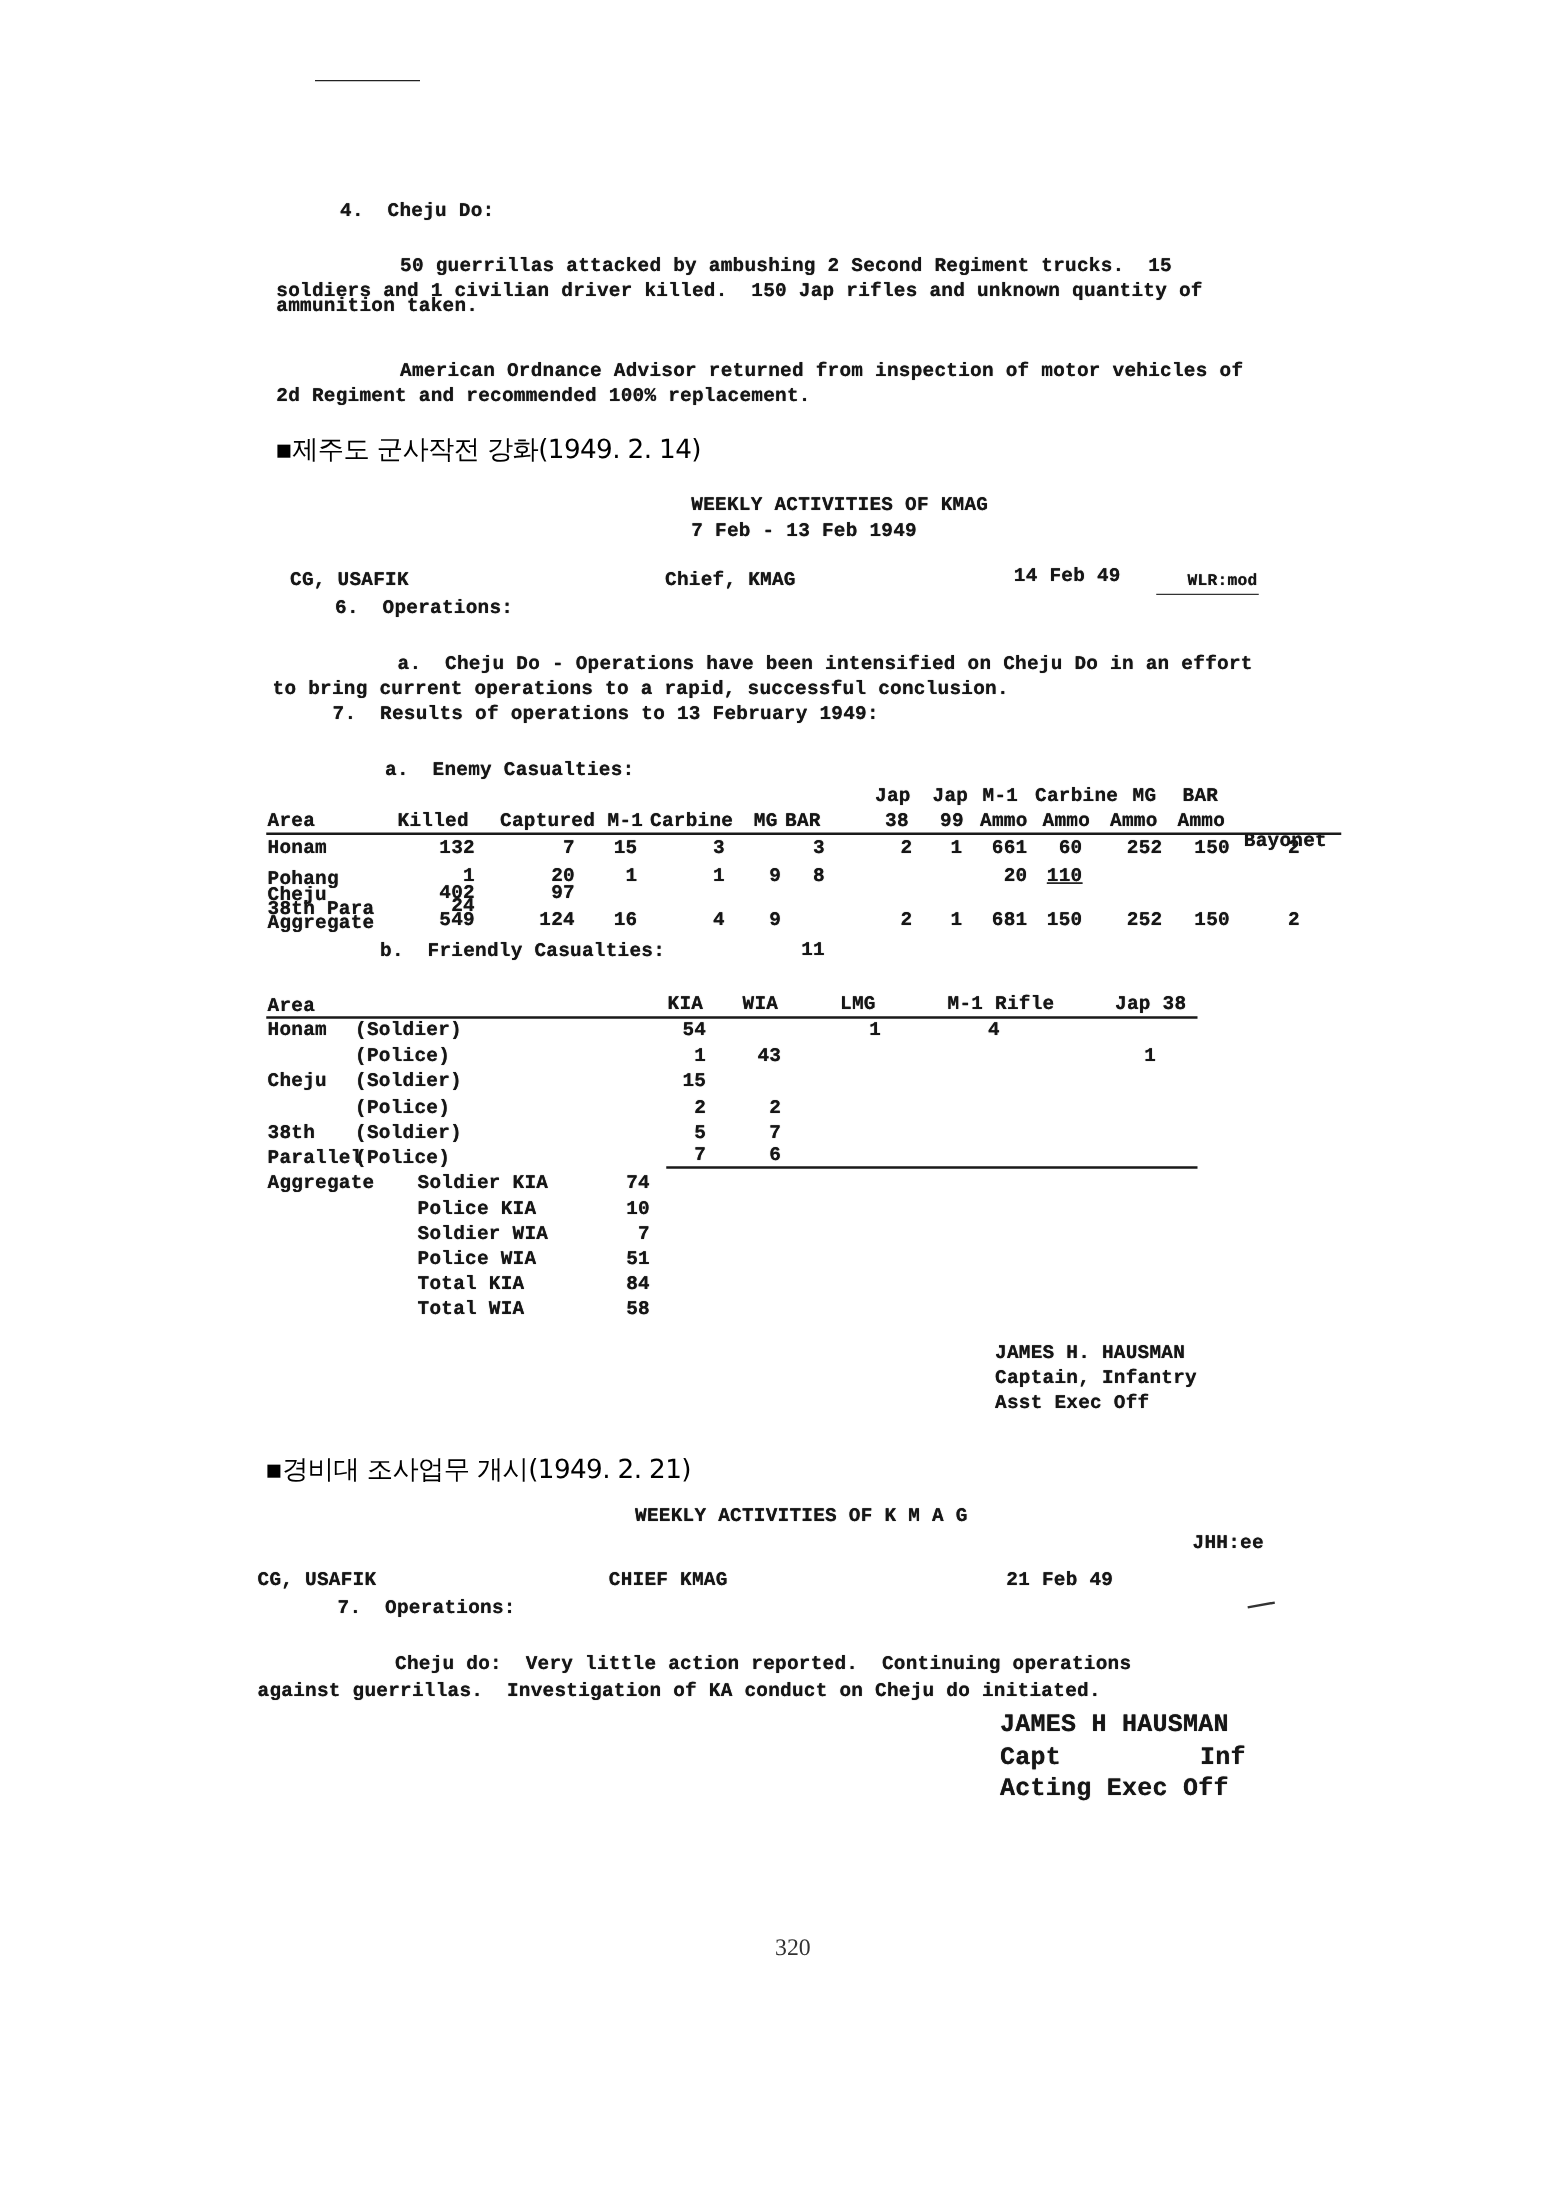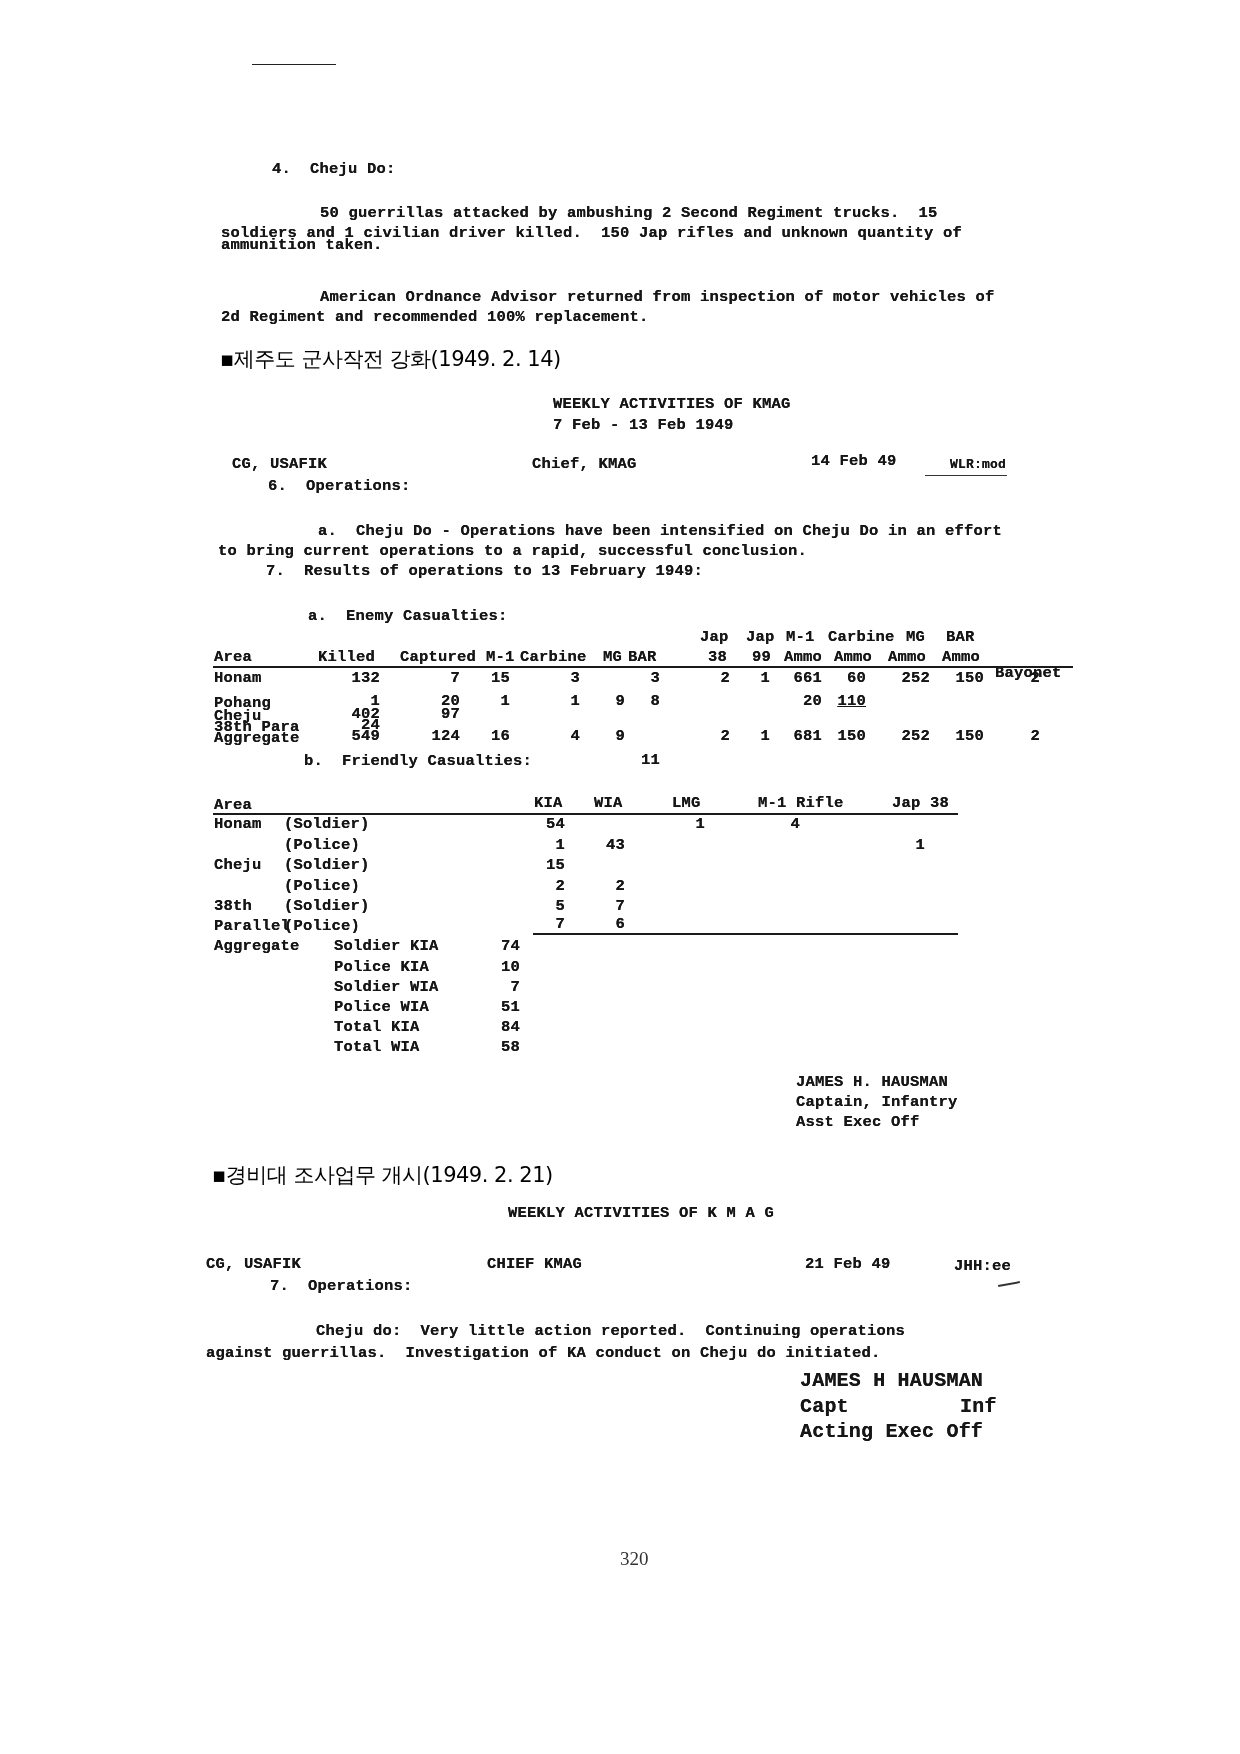--- a/index.html
+++ b/index.html
@@ -213,21 +213,21 @@
   <div class="sig tw" style="left:796px; top:1093px;">Captain, Infantry</div>
   <div class="sig tw" style="left:796px; top:1113px;">Asst Exec Off</div>
 </div>
 
 <div class="abs ko" style="left:212px; top:1161px;">▪경비대 조사업무 개시(1949. 2. 21)</div>
 
 <div class="abs tw" style="left:508px; top:1204px;">WEEKLY ACTIVITIES OF K M A G</div>
 <div class="abs tw" style="left:206px; top:1255px;">CG, USAFIK</div>
 <div class="abs tw" style="left:487px; top:1255px;">CHIEF KMAG</div>
 <div class="abs tw" style="left:762px; top:1255px;margin-left:43px;">21 Feb 49</div>
-<div class="abs tw" style="left:954px; top:1257px;">JHH:ee</div>
+<div class="abs tw" style="left:954px; top:1225px;">JHH:ee</div>
 <div class="mark" style="left:998px; top:1283px; width:22px; height:2px; transform: rotate(-10deg);"></div>
 
 <div class="abs tw" style="left:270px; top:1277px;">7.  Operations:</div>
 <div class="abs tw" style="left:316px; top:1322px;">Cheju do:  Very little action reported.  Continuing operations</div>
 <div class="abs tw" style="left:206px; top:1344px;">against guerrillas.  Investigation of KA conduct on Cheju do initiated.</div>
 
 <div>
   <div class="sig tw sig-big" style="left:800px; top:1369px;">JAMES H HAUSMAN</div>
   <div class="sig tw sig-big" style="left:800px; top:1395px;">Capt</div>
   <div class="sig tw sig-big" style="left:960px; top:1395px;">Inf</div>

